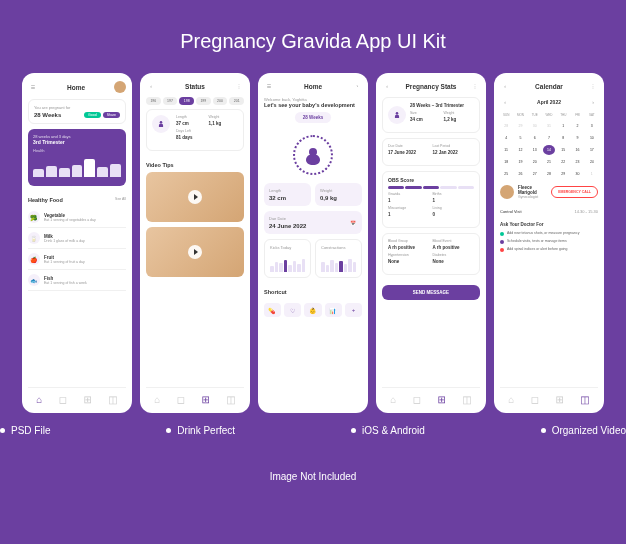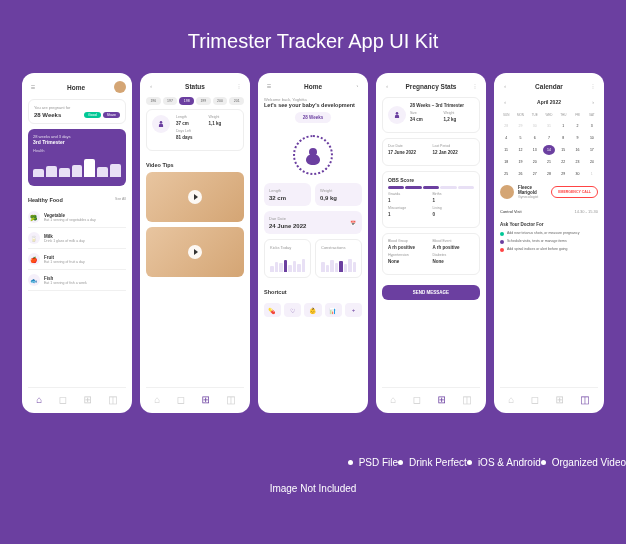--- a/index.html
+++ b/index.html
@@ -57,39 +57,39 @@
 .doctor-role { font-size: 3.5px; color: #999; }
 .bullet-list { margin-top: 4px; }
 .bullet-item { display: flex; gap: 3px; font-size: 3.5px; color: #666; margin-bottom: 3px; }
 .bullet { width: 4px; height: 4px; border-radius: 50%; margin-top: 1px; flex-shrink: 0; }
 .bullet.g { background: #00C896; }
 .bullet.p { background: #6B3FA0; }
 .bullet.r { background: #FF4444; }
 .nav-bar { display: flex; justify-content: space-around; padding: 6px 0 0; margin-top: auto; border-top: 1px solid #f0f0f0; }
 .nav-item { color: #ccc; font-size: 10px; }
 .nav-item.active { color: #6B3FA0; }
-.features { display: flex; justify-content: flex-end; margin-top: 44px; }
+.features { display: flex; justify-content: space-between; margin-top: 12px; }
 .feature { display: flex; align-items: center; gap: 6px; color: #fff; font-size: 10px; }
 .feature-dot { width: 5px; height: 5px; border-radius: 50%; background: #fff; }
-.footer-note { color: #fff; text-align: center; font-size: 10px; margin-top: 15px; }
+.footer-note { color: #fff; text-align: center; font-size: 10px; margin-top: 35px; }
 .greeting { font-size: 4px; color: #999; }
 .greeting-main { font-size: 5.5px; font-weight: 600; margin-bottom: 4px; }
 .pill-week { background: #F5F0FA; border-radius: 10px; padding: 3px 8px; font-size: 4.5px; font-weight: 600; color: #6B3FA0; text-align: center; margin: 0 auto 4px; width: fit-content; }
 .obs-bars { display: flex; gap: 1px; height: 3px; margin: 3px 0; }
 .obs-seg { flex: 1; border-radius: 2px; }
 .obs-seg.fill { background: #6B3FA0; }
 .obs-seg.empty { background: #E8E0F5; }
 .header-icon-card { display: flex; align-items: center; gap: 4px; }
 .fetus-icon { width: 18px; height: 18px; border-radius: 50%; background: #F5F0FA; display: flex; align-items: center; justify-content: center; }
 .visit-row { display: flex; justify-content: space-between; align-items: center; font-size: 4px; margin: 4px 0; }
 </style>
 </head>
 <body>
 
-<div class="title">Trimester Tracker App UI Kit</div>
+<div class="title">Pregnancy Gravida App UI Kit</div>
 
 <div class="screens">
 
 <div class="screen">
   <div class="screen-header">
     <span class="icon-btn">☰</span>
     <span class="screen-title">Home</span>
     <span class="avatar"></span>
   </div>
   <div class="card">

